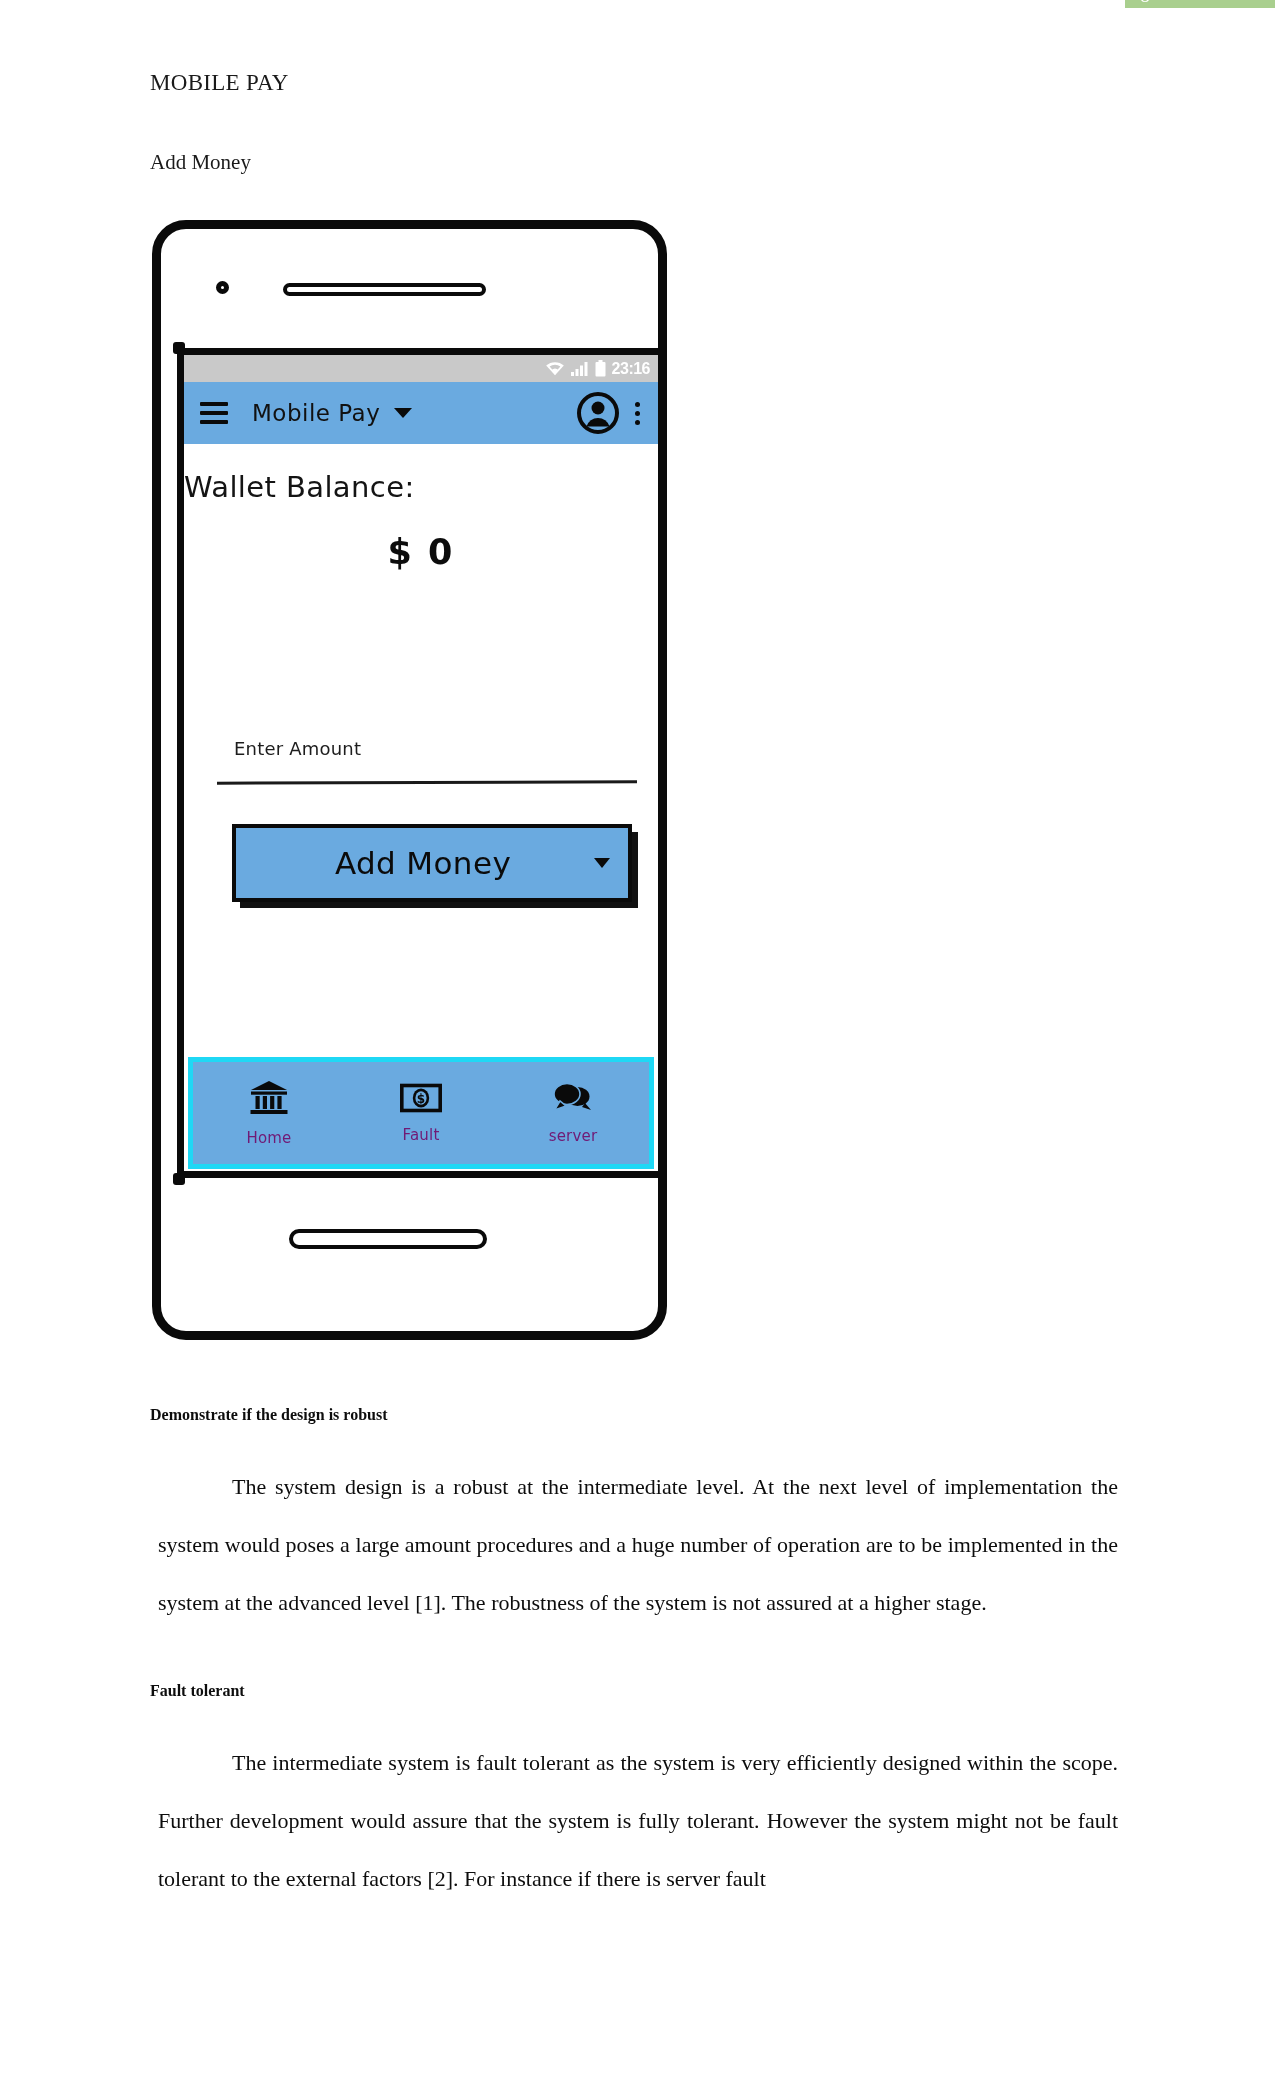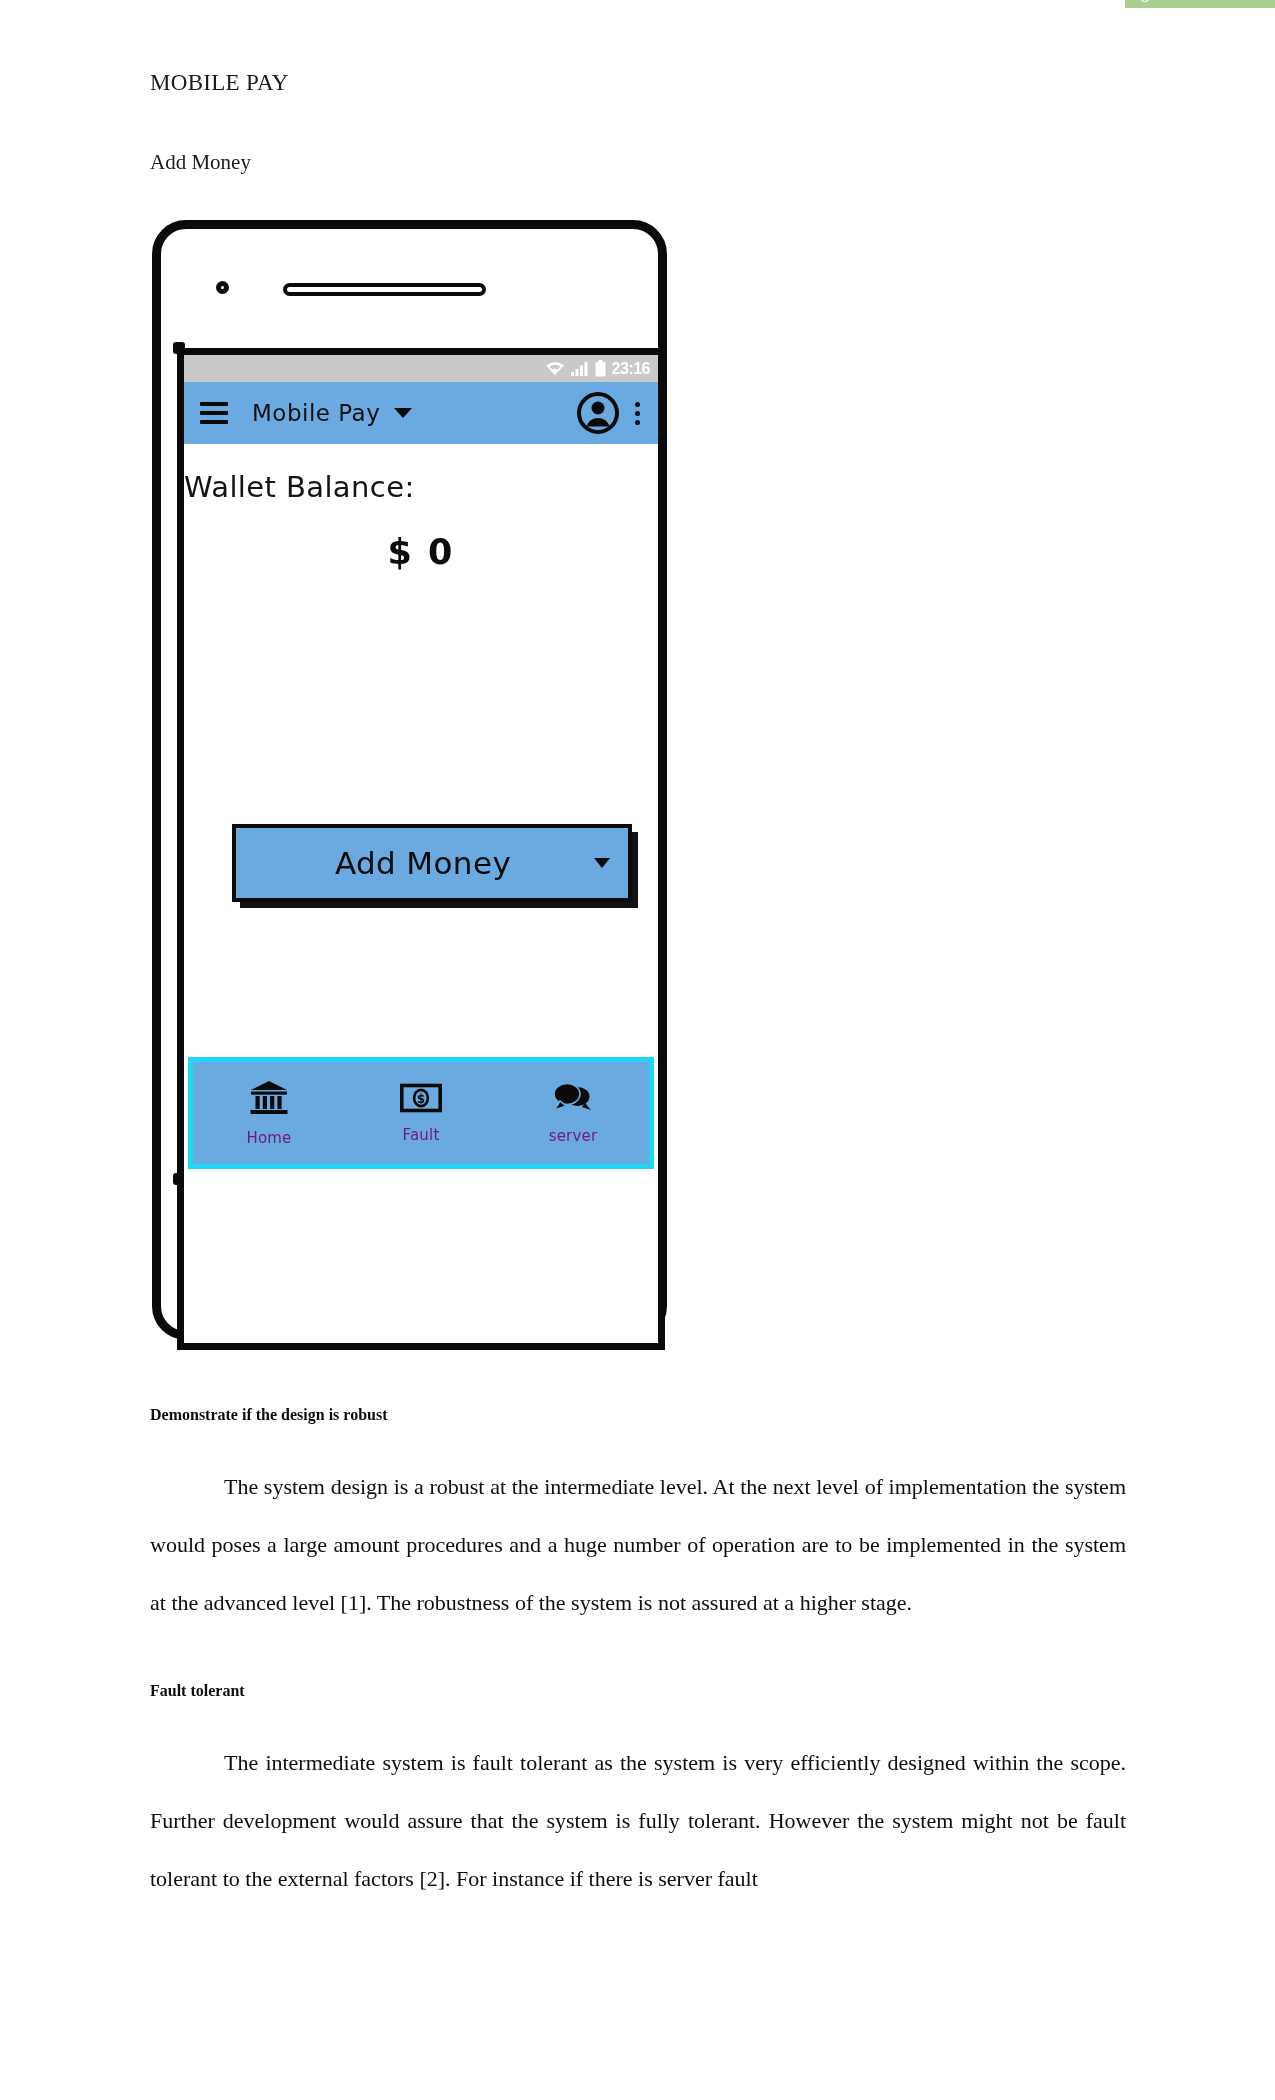--- a/index.html
+++ b/index.html
@@ -115,21 +115,21 @@
     box-sizing: border-box;
     background: #ffffff;
   }
 
   
   .phone-screen {
     position: absolute;
     left: 16px;
     top: 119px;
     width: 488px;
-    height: 1002px;
+    height: 830px;
     border: 7px solid #0a0a0a;
     background: #ffffff;
     box-sizing: border-box;
     overflow: hidden;
   }
   .screen-nub {
     position: absolute;
     left: 12px;
     top: 113px;
     width: 12px;
@@ -336,21 +336,21 @@
     margin: 0 0 28px 0;
   }
   .section-heading.second { margin-top: 44px; }
   .body-par {
     font-family: "Liberation Serif", "DejaVu Serif", serif;
     font-size: 22px;
     line-height: 58px;
     text-align: justify;
     text-indent: 74px;
     color: #0d0d0d;
-    margin: 0;
+    margin: 8px;
     -webkit-hyphens: none;
     hyphens: none;
   }
   .body-par.last-block { text-align: justify; }
 </style>
 </head>
 <body>
 
 <div class="page-header">
   <div class="doc-title">MOBILE PAY</div>
@@ -419,20 +419,24 @@
             <i></i>
             <i></i>
         </div>
       </div>
 
       <div class="screen-body">
 
         <div class="wallet-label">Wallet Balance:</div>
         <div class="wallet-amount">$ 0</div>
 
+        <div class="amount-field">
+          <div class="amount-placeholder">Enter Amount</div>
+          <div class="amount-underline"></div>
+        </div>
 
         <div class="add-money-btn">
           <div class="add-money-label">Add Money</div>
           <div class="btn-caret"></div>
         </div>
 
         <div class="bottom-nav">
 
           <div class="nav-item">
             <span>

